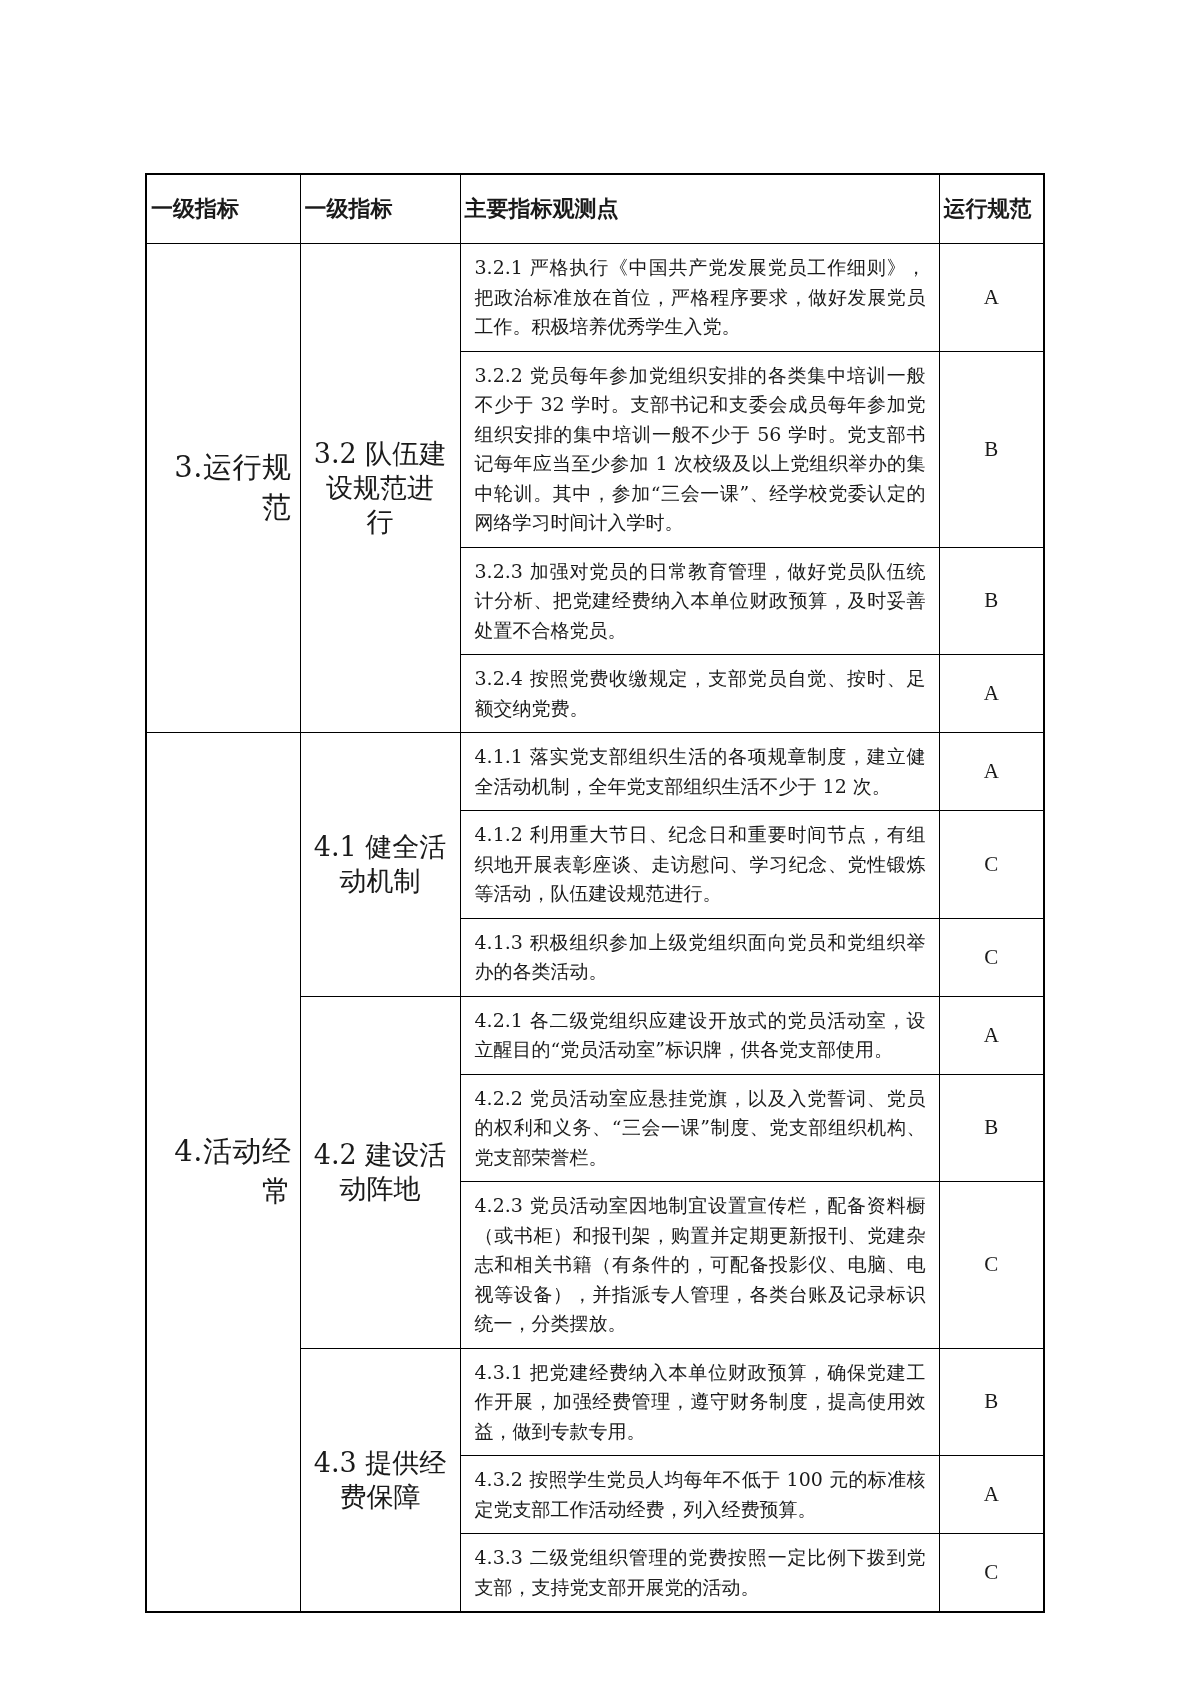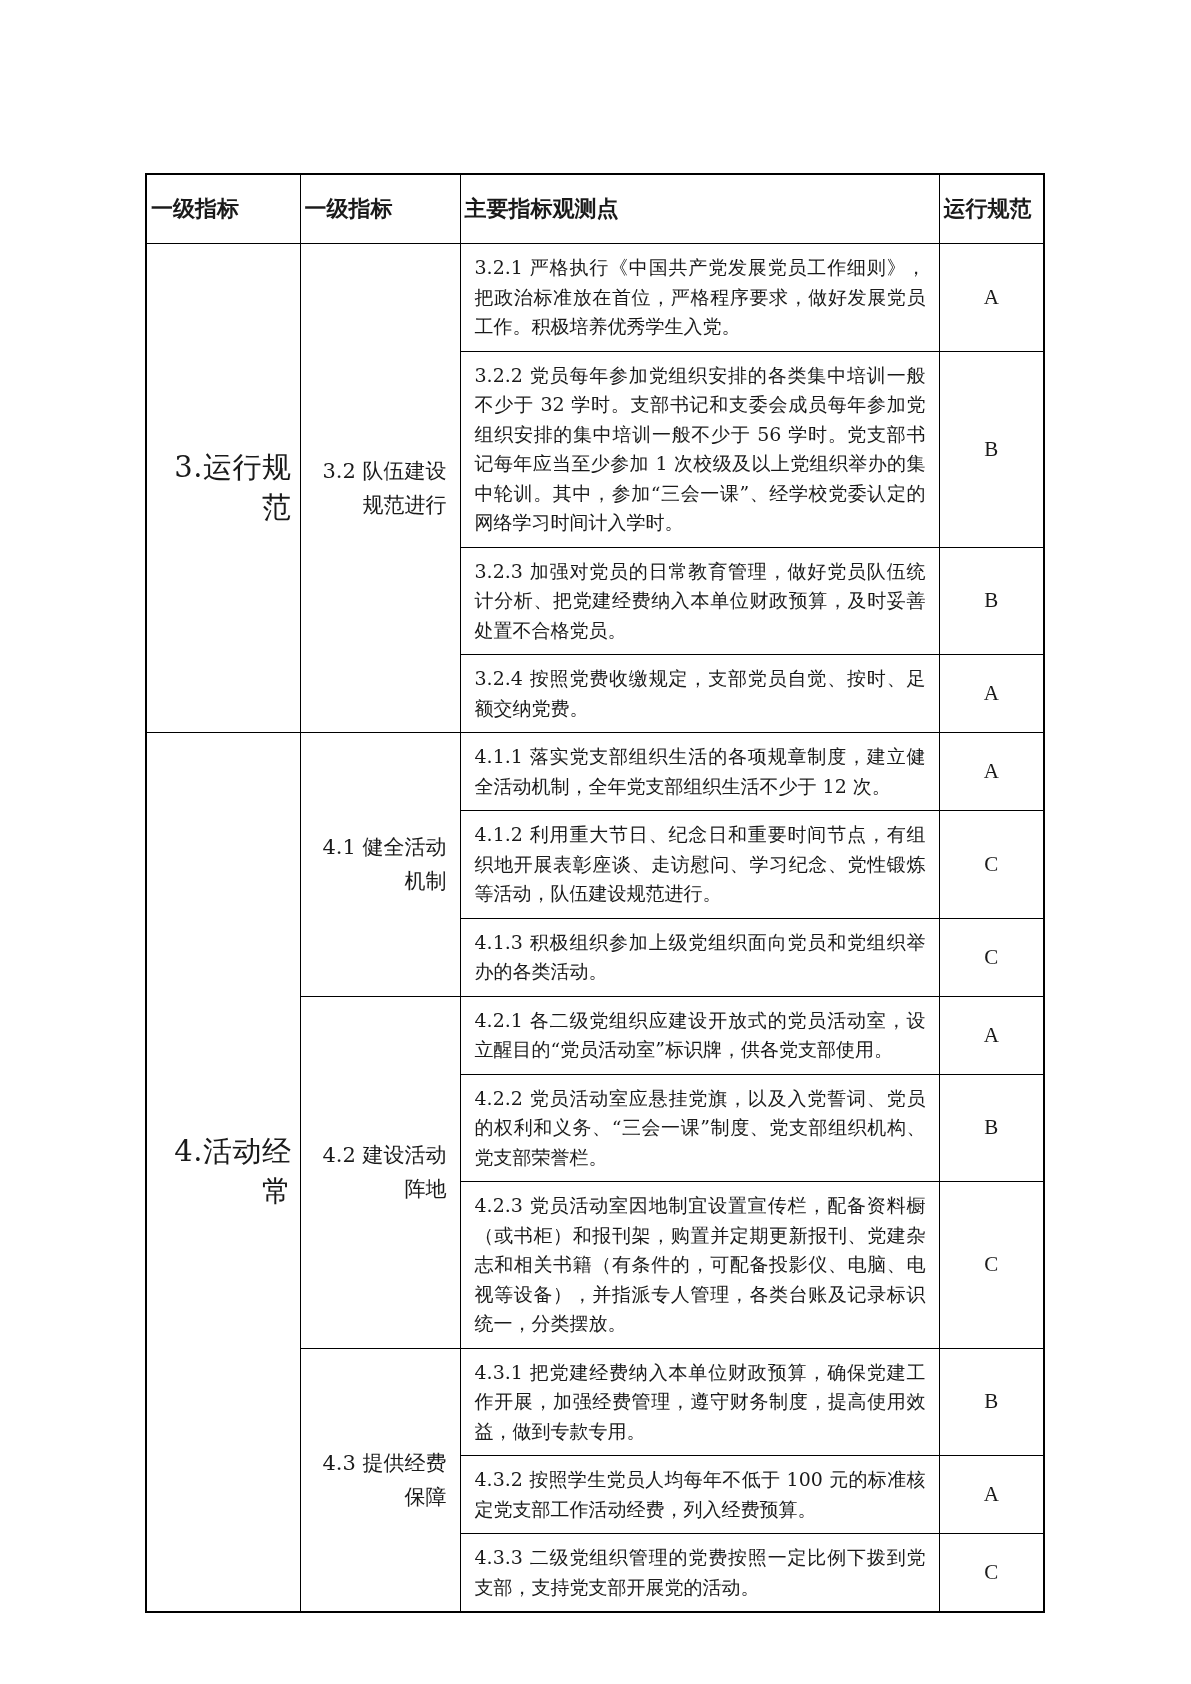--- a/index.html
+++ b/index.html
@@ -43,22 +43,22 @@
     padding: 19px 4px;
     background: #ffffff;
   }
   td.lv1 {
     text-align: right;
     font-size: 29px;
     padding: 6px 8px;
     letter-spacing: 0.5px;
   }
   td.lv2 {
-    text-align: right;
-    font-size: 21px;
+    text-align: center;
+    font-size: 27px;
     padding: 6px 13px;
     line-height: 34px;
   }
   td.obs {
     font-size: 19px;
     line-height: 29.5px;
     padding: 9px 13px 9px 14px;
     text-align: justify;
     text-justify: inter-ideograph;
   }

